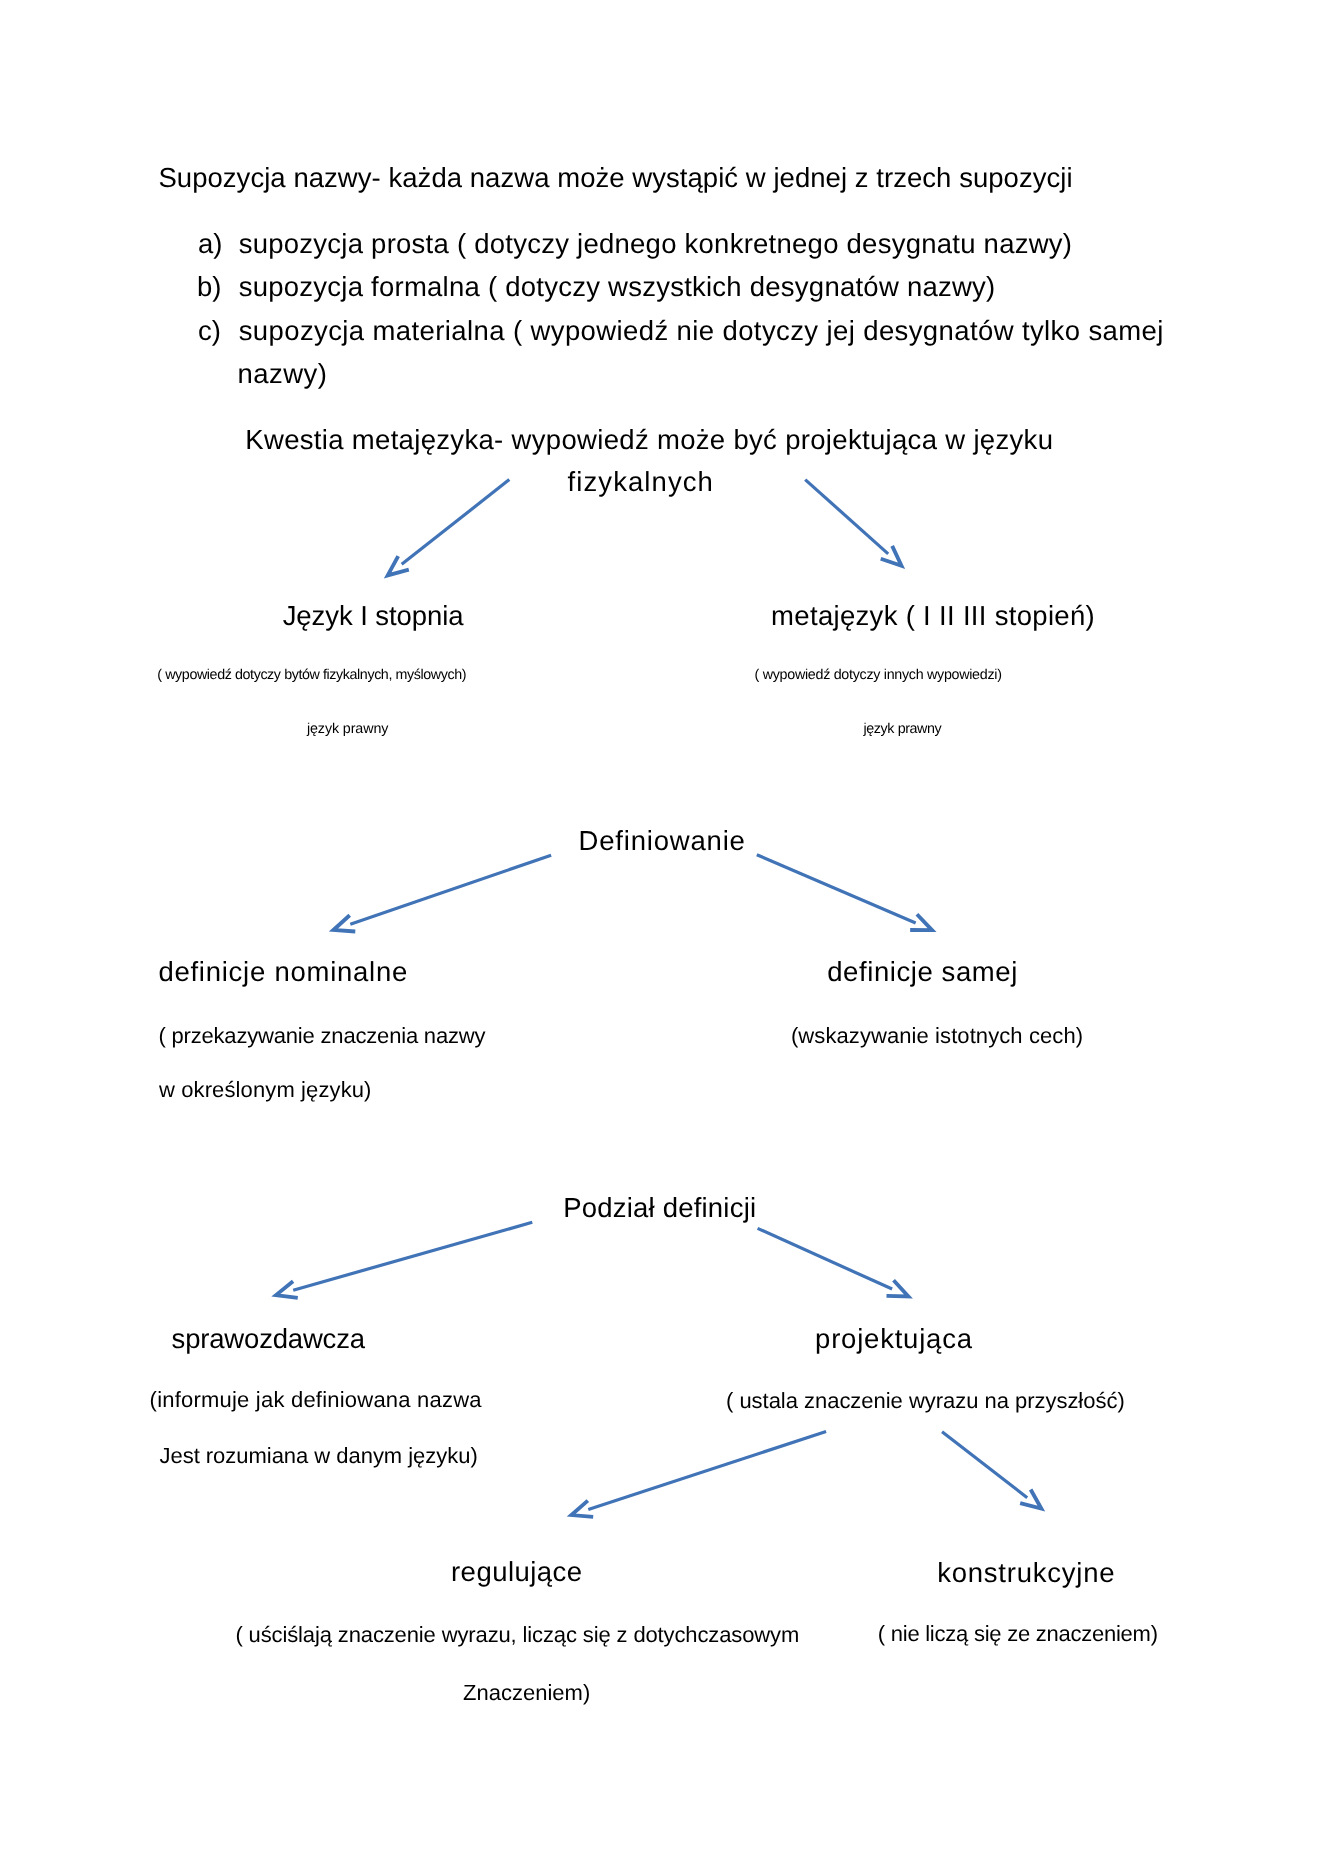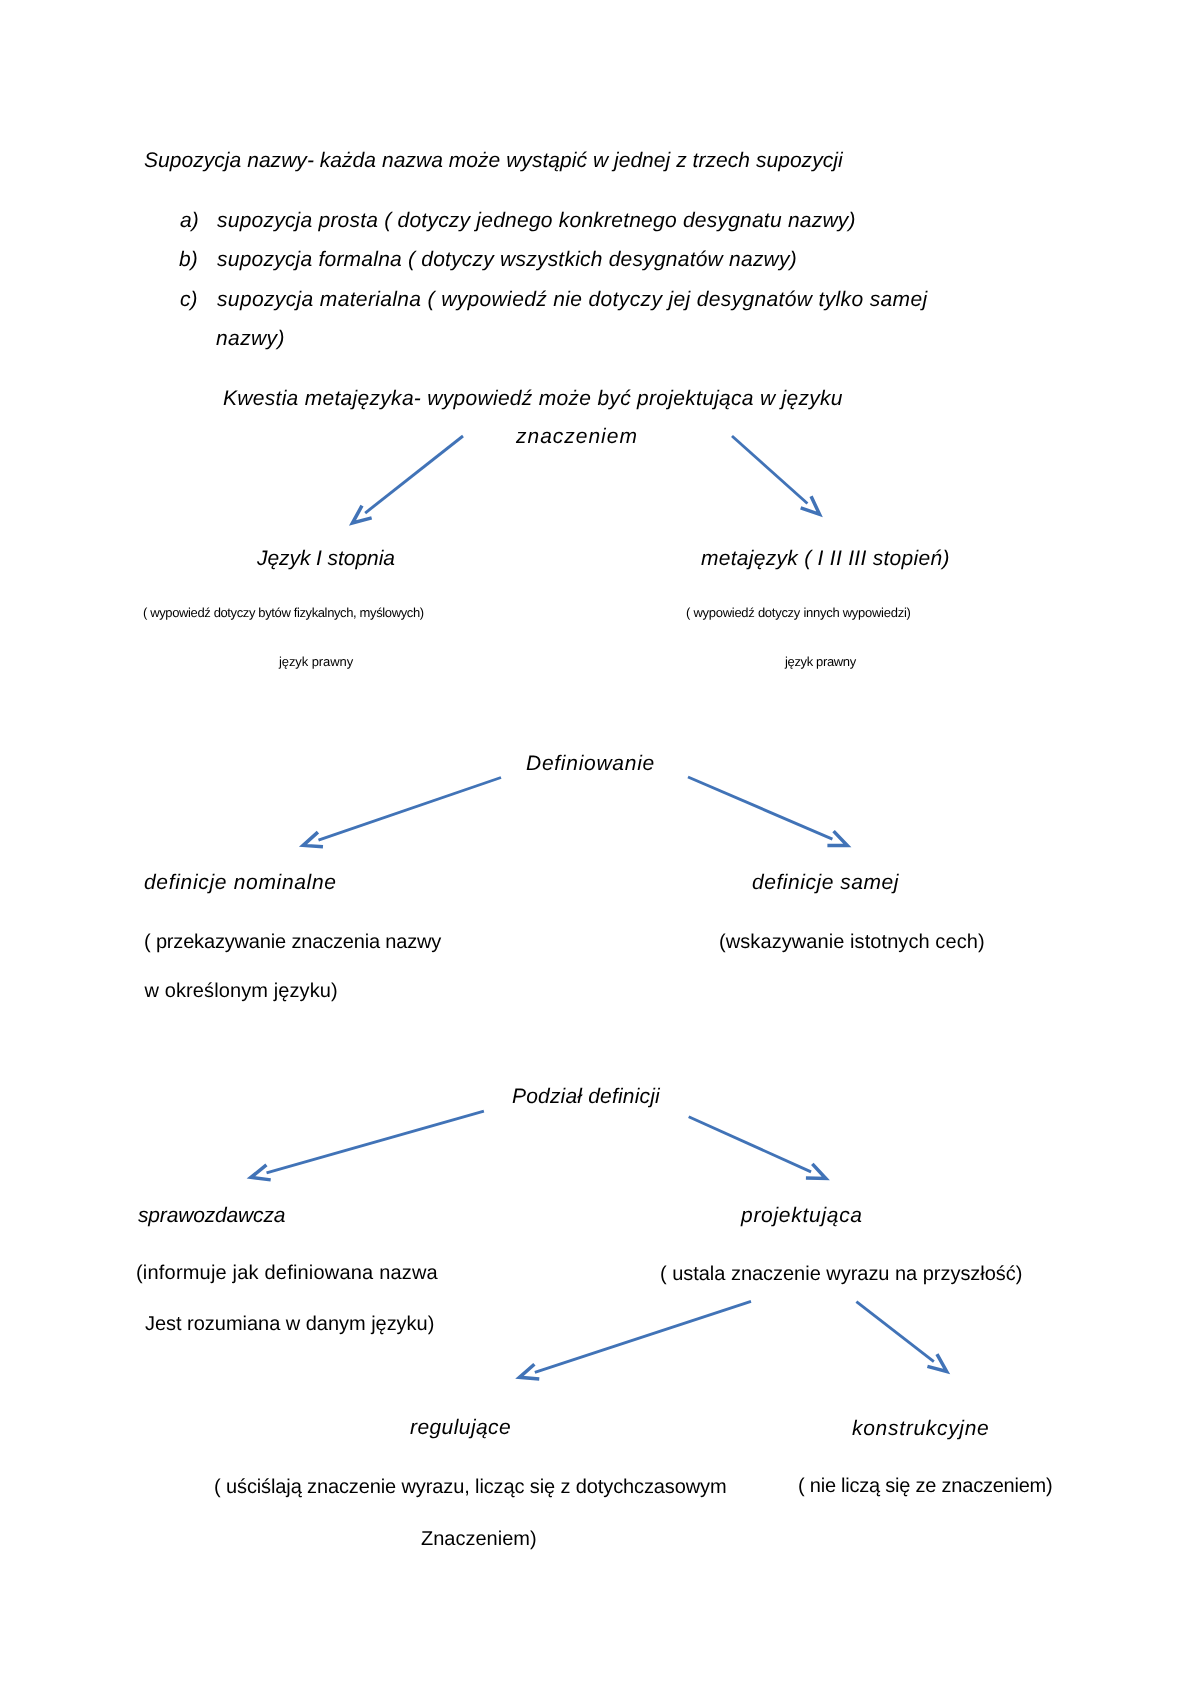--- a/index.html
+++ b/index.html
@@ -1,18 +1,18 @@
 <!DOCTYPE html>
 <html><head>
 <meta charset="utf-8">
 <style>
   html,body{margin:0;padding:0;background:#ffffff;-webkit-font-smoothing:antialiased;text-rendering:geometricPrecision;}
   #page{position:relative;width:1200px;height:1698px;background:#fff;overflow:hidden;}
   .t{position:absolute;white-space:pre;color:#000;font-family:"Liberation Sans",sans-serif;line-height:1;}
-  .body{font-size:21px;font-style:italic;}
+  .body{font-size:25px;}
   .note{font-size:20px;}
   .note-b{font-size:13px;font-weight:normal;}
   .sect{position:static;}
   svg{position:absolute;left:0;top:0;width:1200px;height:1698px;overflow:visible;}
 </style>
 </head>
 <body>
 
 <div id="page">
 
@@ -63,21 +63,21 @@
 
   <div class="t body" style="left:180px;top:289px">c)</div>
   <div class="t body" style="left:217px;top:289px;letter-spacing:0.357px">supozycja materialna ( wypowiedź nie dotyczy jej desygnatów tylko samej</div>
   <div class="t body" style="left:216px;top:328px;letter-spacing:0.4px">nazwy)</div>
   </div>
 
   </div>
 
   <div class="sect">
   <div class="t body" style="left:223px;top:388px;letter-spacing:0.293px">Kwestia metajęzyka- wypowiedź może być projektująca w języku</div>
-  <div class="t body" style="left:516px;top:426px;letter-spacing:0.98px">znaczeniem</div>
+  <div class="t body" style="left:516px;top:426px;letter-spacing:0.98px">fizykalnych</div>
 
   <div class="t body" style="left:257px;top:548px;letter-spacing:-0.071px">Język I stopnia</div>
   <div class="t note-b" style="left:143px;top:606px;letter-spacing:-0.375px">( wypowiedź dotyczy bytów fizykalnych, myślowych)</div>
   <div class="t note-b" style="left:279px;top:655px;letter-spacing:-0.091px">język prawny</div>
 
   <div class="t body" style="left:701px;top:548px;letter-spacing:0.286px">metajęzyk ( I II III stopień)</div>
   <div class="t note-b" style="left:686px;top:606px;letter-spacing:-0.27px">( wypowiedź dotyczy innych wypowiedzi)</div>
   <div class="t note-b" style="left:785px;top:655px;letter-spacing:-0.364px">język prawny</div>
 
   </div>
@@ -87,21 +87,21 @@
   <div class="t body" style="left:144px;top:872px;letter-spacing:0.678px">definicje nominalne</div>
   <div class="t note" style="left:144px;top:931.5px;letter-spacing:-0.167px">( przekazywanie znaczenia nazwy</div>
   <div class="t note" style="left:144.5px;top:980.5px;letter-spacing:0.105px">w określonym języku)</div>
   <div class="t body" style="left:752px;top:872px;letter-spacing:0.533px">definicje samej</div>
   <div class="t note" style="left:719px;top:931.5px;letter-spacing:0.08px">(wskazywanie istotnych cech)</div>
 
   </div>
 
   <div class="sect">
   <div class="t body" style="left:512px;top:1086px;letter-spacing:0.188px">Podział definicji</div>
-  <div class="t body" style="left:138px;top:1205px;letter-spacing:-0.166px">sprawozdawcza</div>
+  <div class="t body" style="left:156px;top:1205px;letter-spacing:-0.166px">sprawozdawcza</div>
   <div class="t note" style="left:136px;top:1262.5px;letter-spacing:0.194px">(informuje jak definiowana nazwa</div>
   <div class="t note" style="left:145px;top:1313.5px;letter-spacing:-0.027px">Jest rozumiana w danym języku)</div>
   <div class="t body" style="left:741px;top:1205px;letter-spacing:0.709px">projektująca</div>
   <div class="t note" style="left:660px;top:1263.5px;letter-spacing:-0.026px">( ustala znaczenie wyrazu na przyszłość)</div>
 
   <div class="t body" style="left:410px;top:1417px;letter-spacing:0.423px">regulujące</div>
   <div class="t note" style="left:214px;top:1476.5px;letter-spacing:-0.116px">( uściślają znaczenie wyrazu, licząc się z dotychczasowym</div>
   <div class="t note" style="left:421px;top:1528.5px">Znaczeniem)</div>
   <div class="t body" style="left:852px;top:1418px;letter-spacing:0.7px">konstrukcyjne</div>
   <div class="t note" style="left:798px;top:1475.5px;letter-spacing:-0.224px">( nie liczą się ze znaczeniem)</div>

